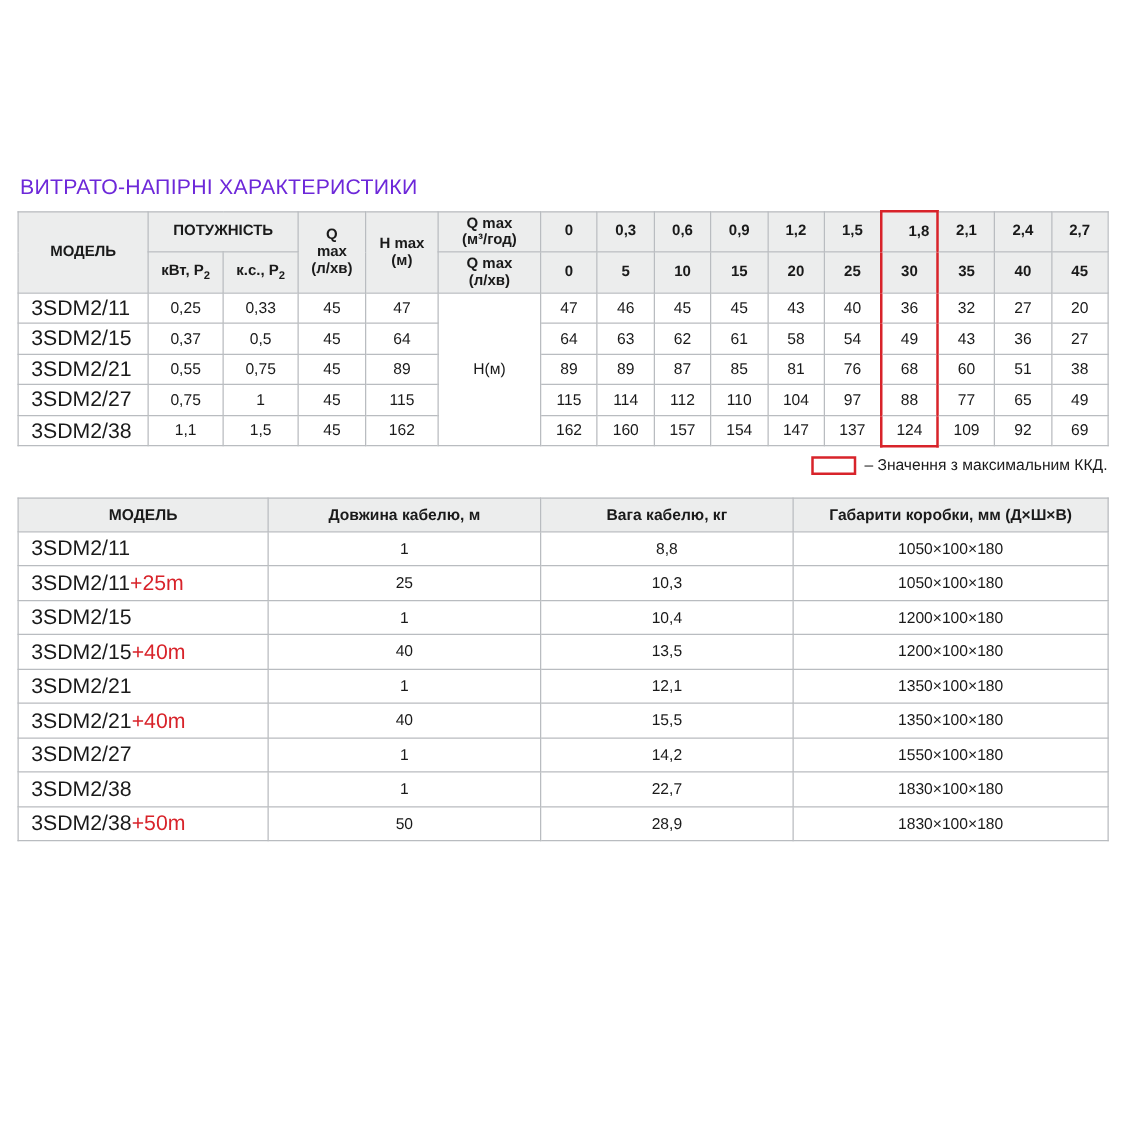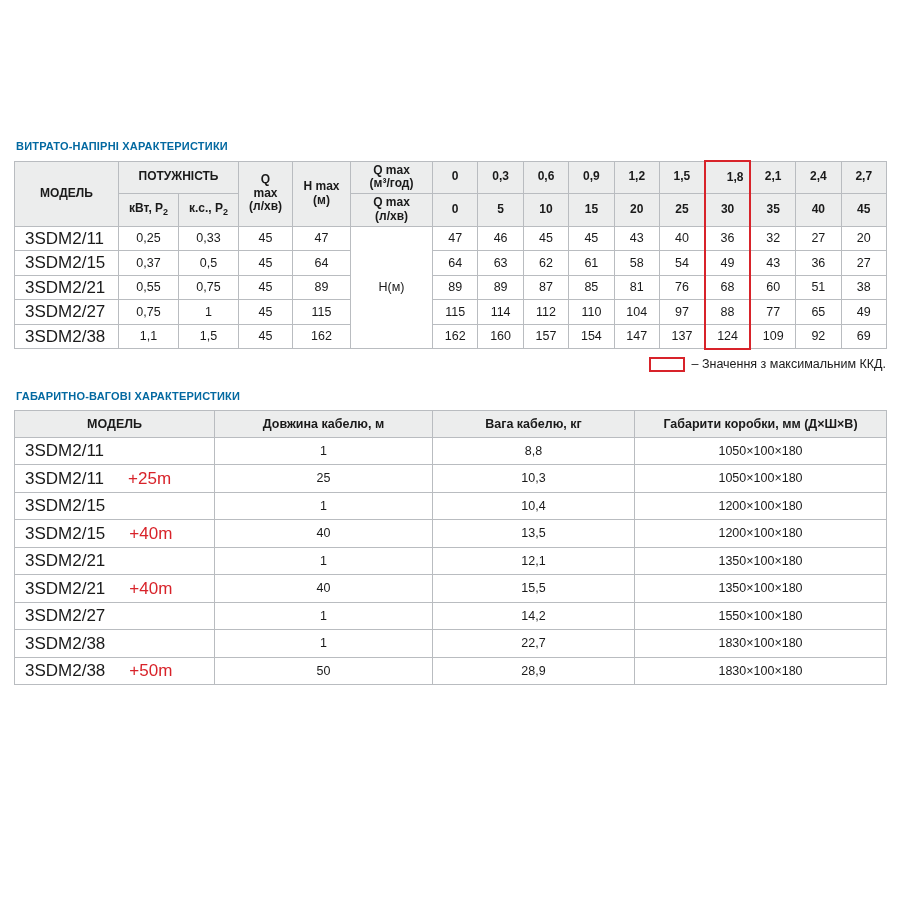--- a/index.html
+++ b/index.html
@@ -18,23 +18,23 @@
     left: 0; top: 0;
     width: 900px; height: 900px;
   }
   .content {
     position: absolute;
     left: 14px;
     top: 140px;
     width: 872px;
   }
   .section-title {
-    color: #0369a1;
-    font-weight: bold;
-    font-size: 11px;
+    color: #6d28d9;
+    font-weight: normal;
+    font-size: 17px;
     letter-spacing: 0.2px;
     margin: 0 0 8px 2px;
   }
   table {
     border-collapse: collapse;
     width: 872px;
     table-layout: fixed;
   }
   td, th {
     border: 1px solid #b9bcc0;
@@ -75,21 +75,21 @@
   .note-box {
     width: 36px; height: 15px;
     border: 2px solid #d8232a;
     margin-right: 7px;
     margin-left: 2px;
     background: #fff;
   }
   .t2 { margin-top: 2px; }
   .t2 thead td { height: 27px; font-size: 12.5px; }
   .t2 tbody td { height: 27.5px; }
-  .suffix { color: #d8232a; margin-left: 24px; }
+  .suffix { color: #d8232a; }
   .nowrap { white-space: nowrap; }
   .sub { font-size: 9px; vertical-align: sub; }
 </style>
 </head>
 <body>
 
 <div class="page">
   <div class="content">
 
     <div class="section-title">ВИТРАТО-НАПІРНІ ХАРАКТЕРИСТИКИ</div>
@@ -248,21 +248,20 @@
           <td>69</td>
         </tr>
       </tbody>
     </table>
 
     <div class="note">
       <span class="note-box"></span>
       <span>– Значення з максимальним ККД.</span>
     </div>
 
-    <div class="section-title">ГАБАРИТНО-ВАГОВІ ХАРАКТЕРИСТИКИ</div>
 
     <table class="t2">
       <colgroup>
         <col style="width:200px">
         <col style="width:218px">
         <col style="width:202px">
         <col style="width:252px">
       </colgroup>
       <thead>
         <tr>

